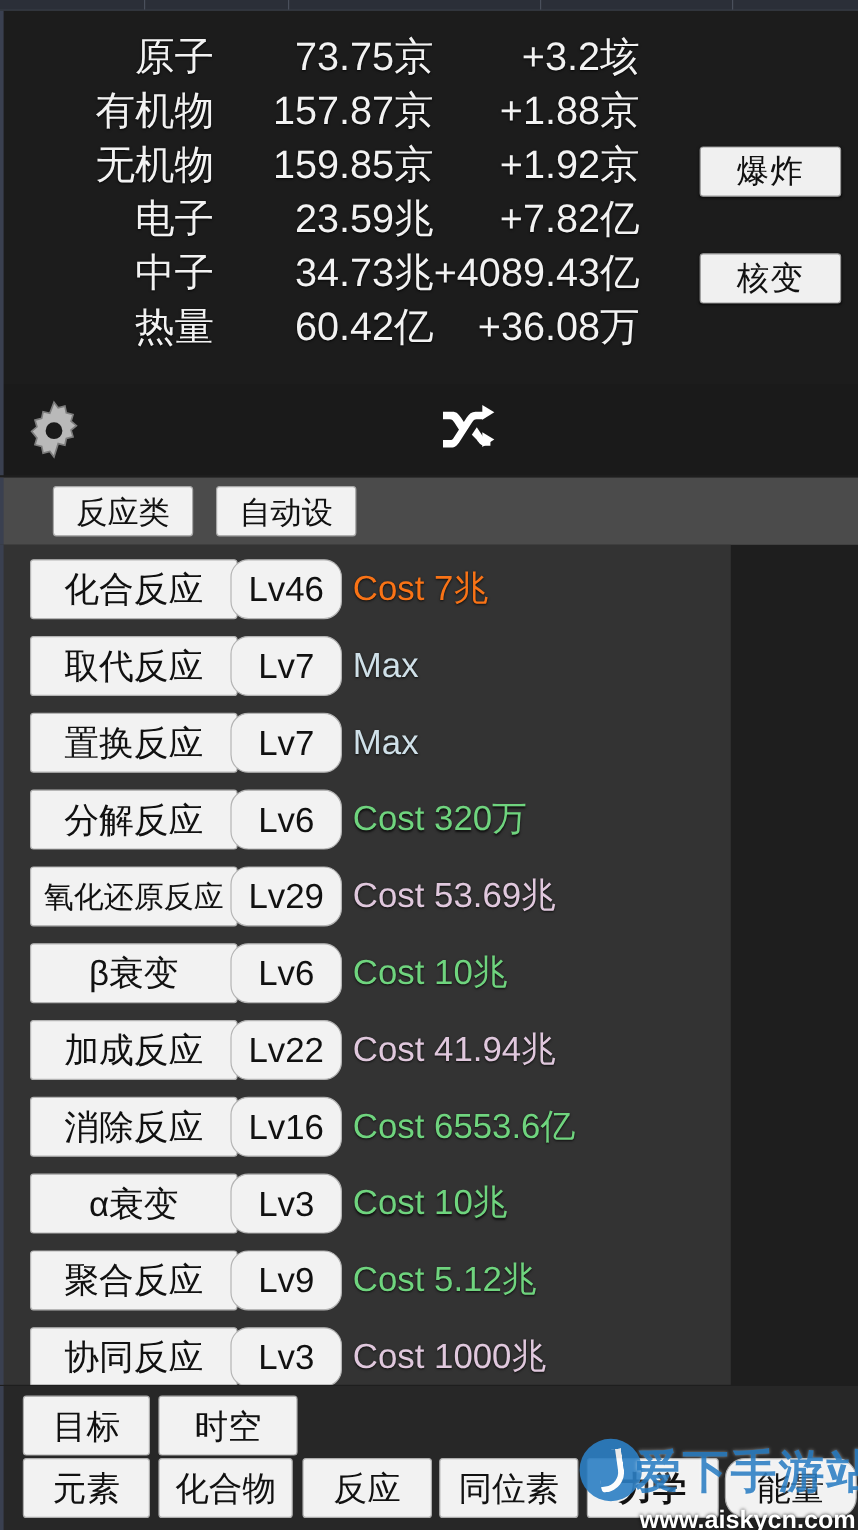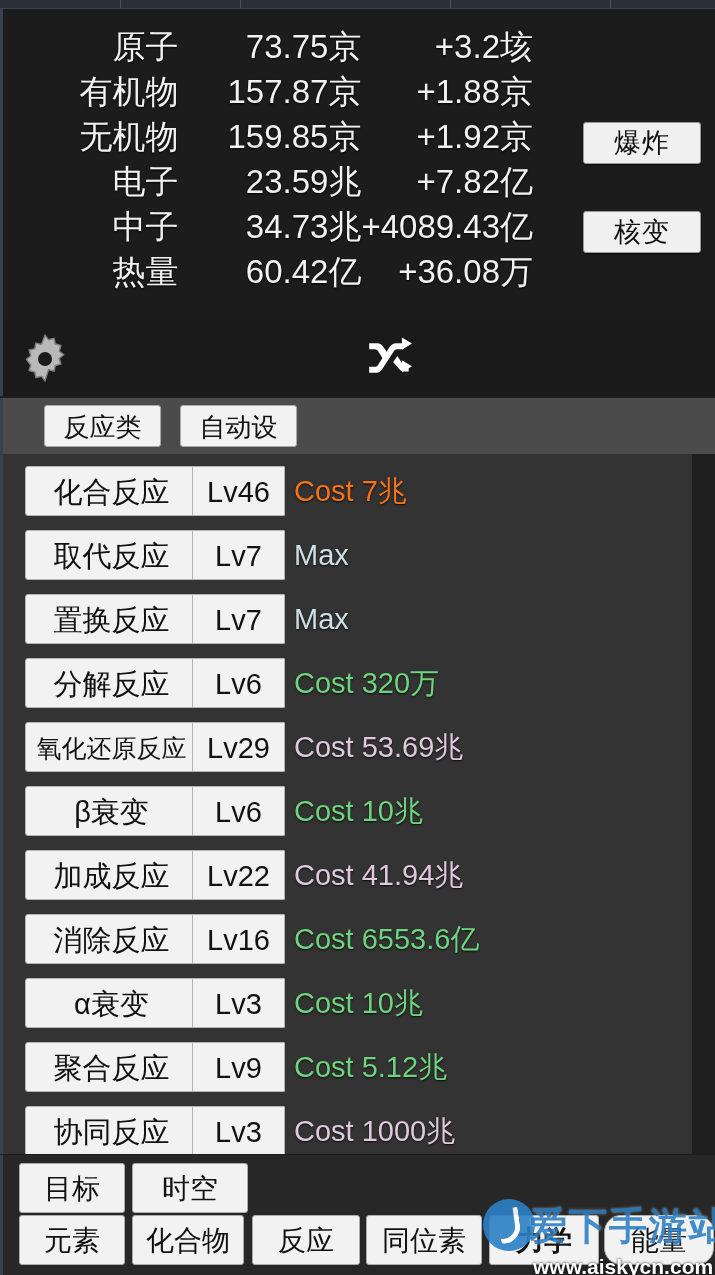--- a/index.html
+++ b/index.html
@@ -134,21 +134,21 @@
     box-sizing: border-box;
     cursor: pointer;
   }
   .tab.t0 { left: 41px;  width: 117px; }
   .tab.t1 { left: 177px; width: 117px; }
 
   
   .reaction-list {
     position: absolute;
     top: 454px; left: 0;
-    width: 692px;
+    width: 609px;
     height: 700px;
     background: #333333;
     border-left: 3px solid #3a4050;
     box-sizing: border-box;
     overflow: hidden;
   }
   .rx-row {
     position: relative;
     height: 59px;
     margin-top: 5px;
@@ -177,21 +177,21 @@
 
   .rx-level {
     position: absolute;
     left: 189px;
     top: 0;
     width: 93px;
     height: 50px;
     line-height: 50px;
     background: #f2f2f2;
     border: 1px solid #b4b4b4;
-    border-radius: 1px;
+    border-radius: 15px;
     color: #111;
     font-size: 29px;
     text-align: center;
     box-sizing: border-box;
     cursor: pointer;
   }
   .rx-cost {
     position: absolute;
     left: 291px;
     top: 0;

